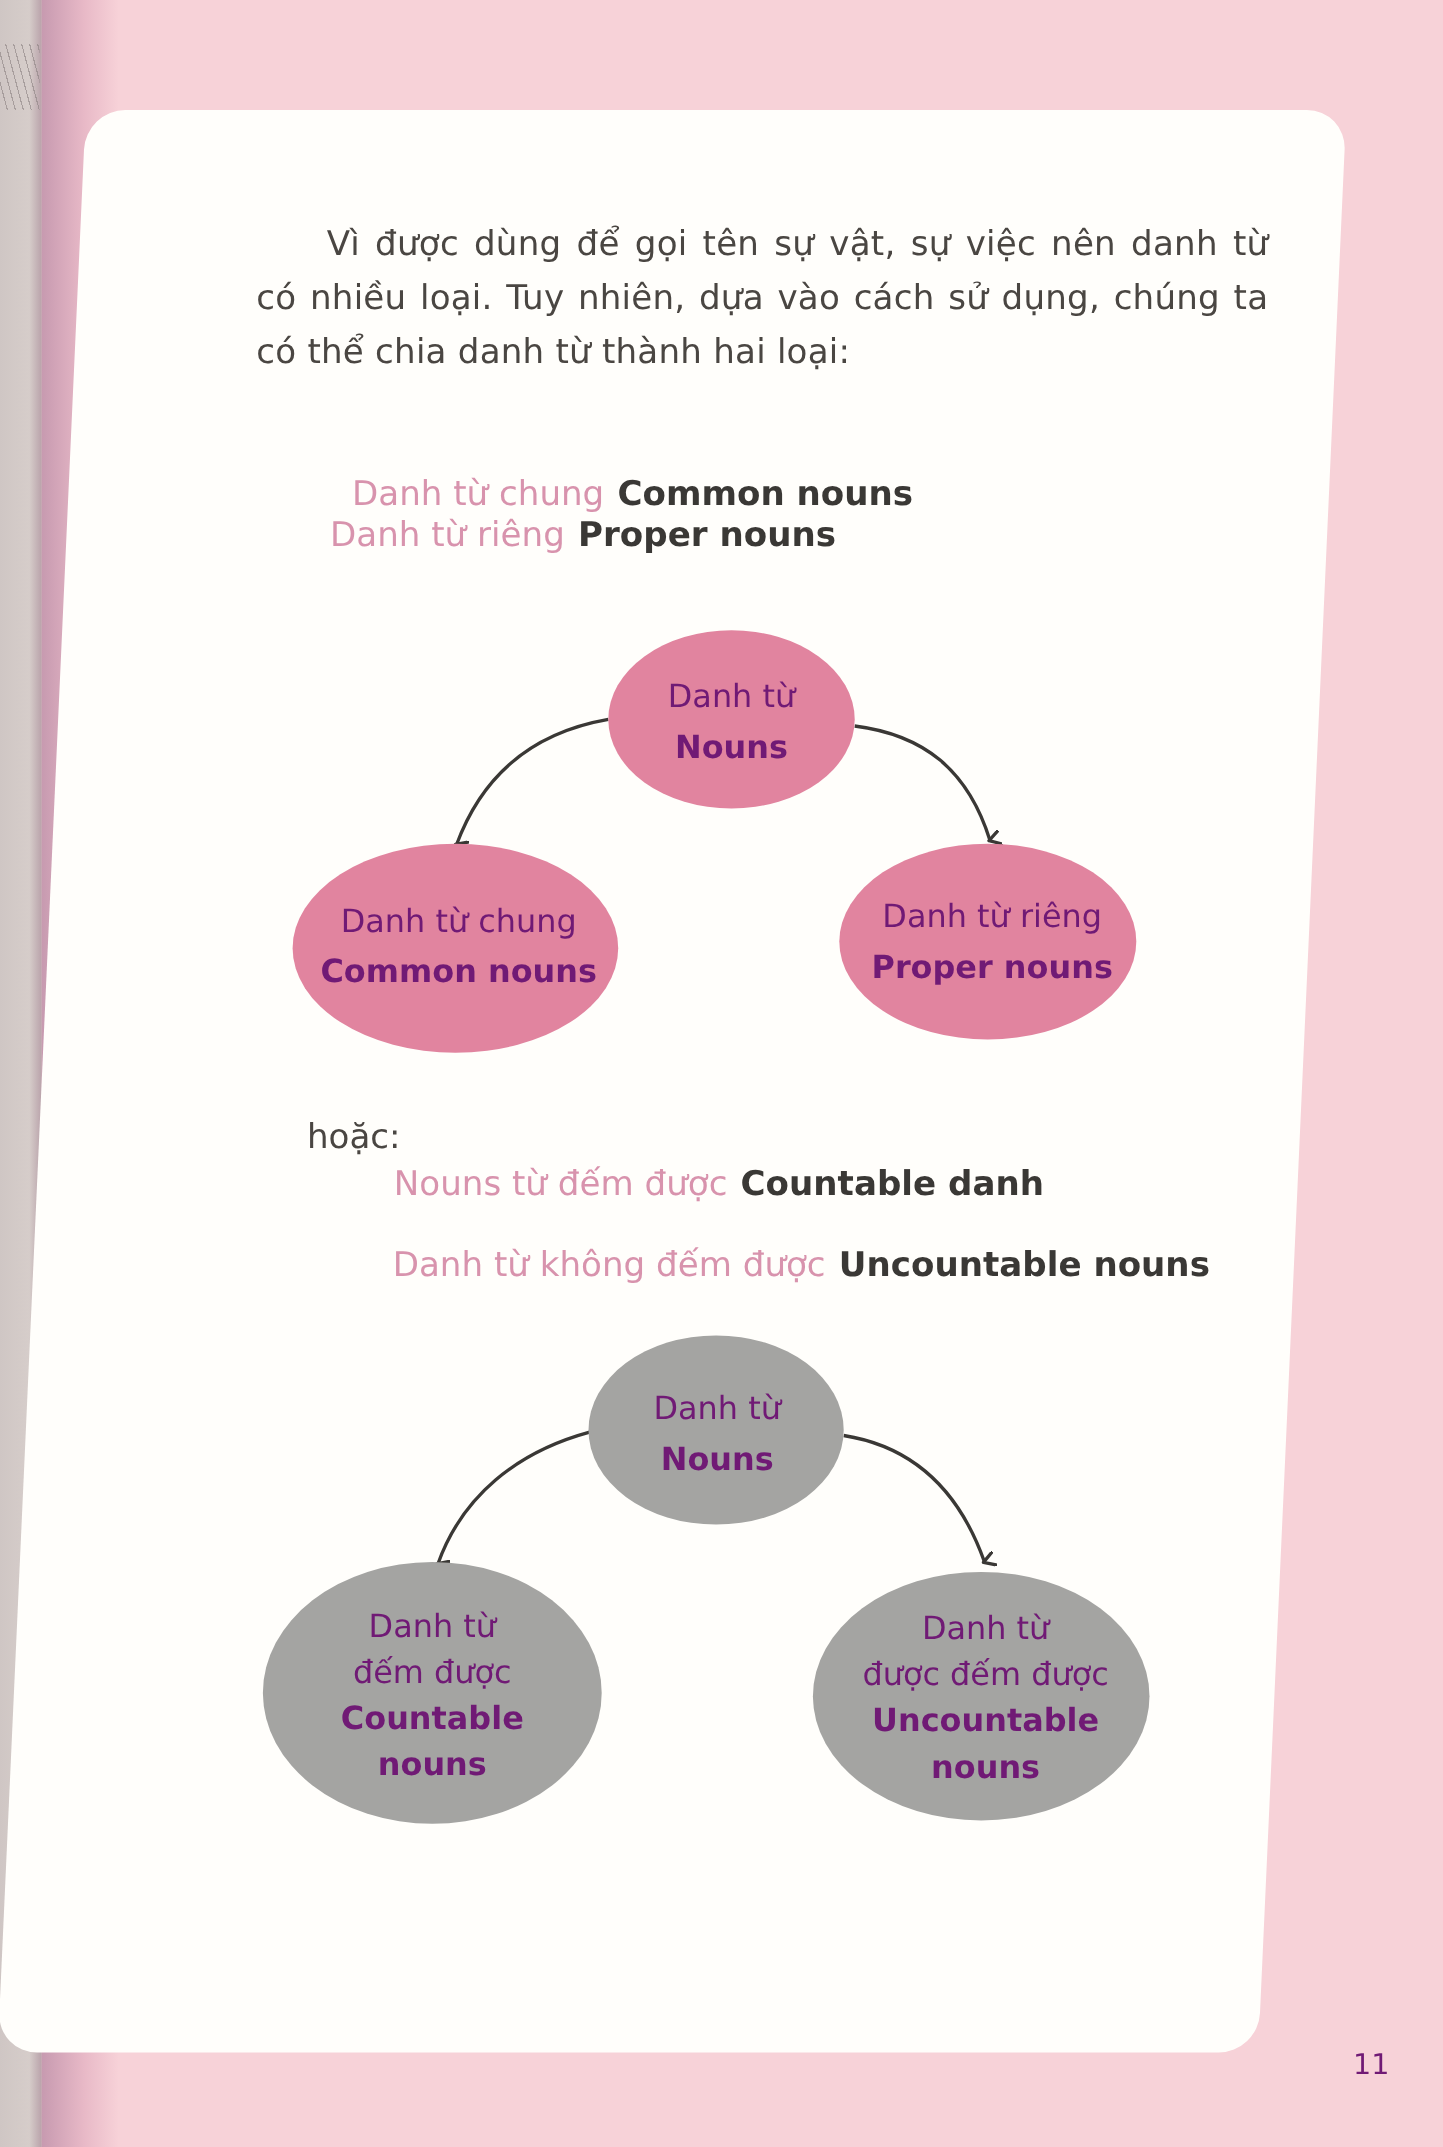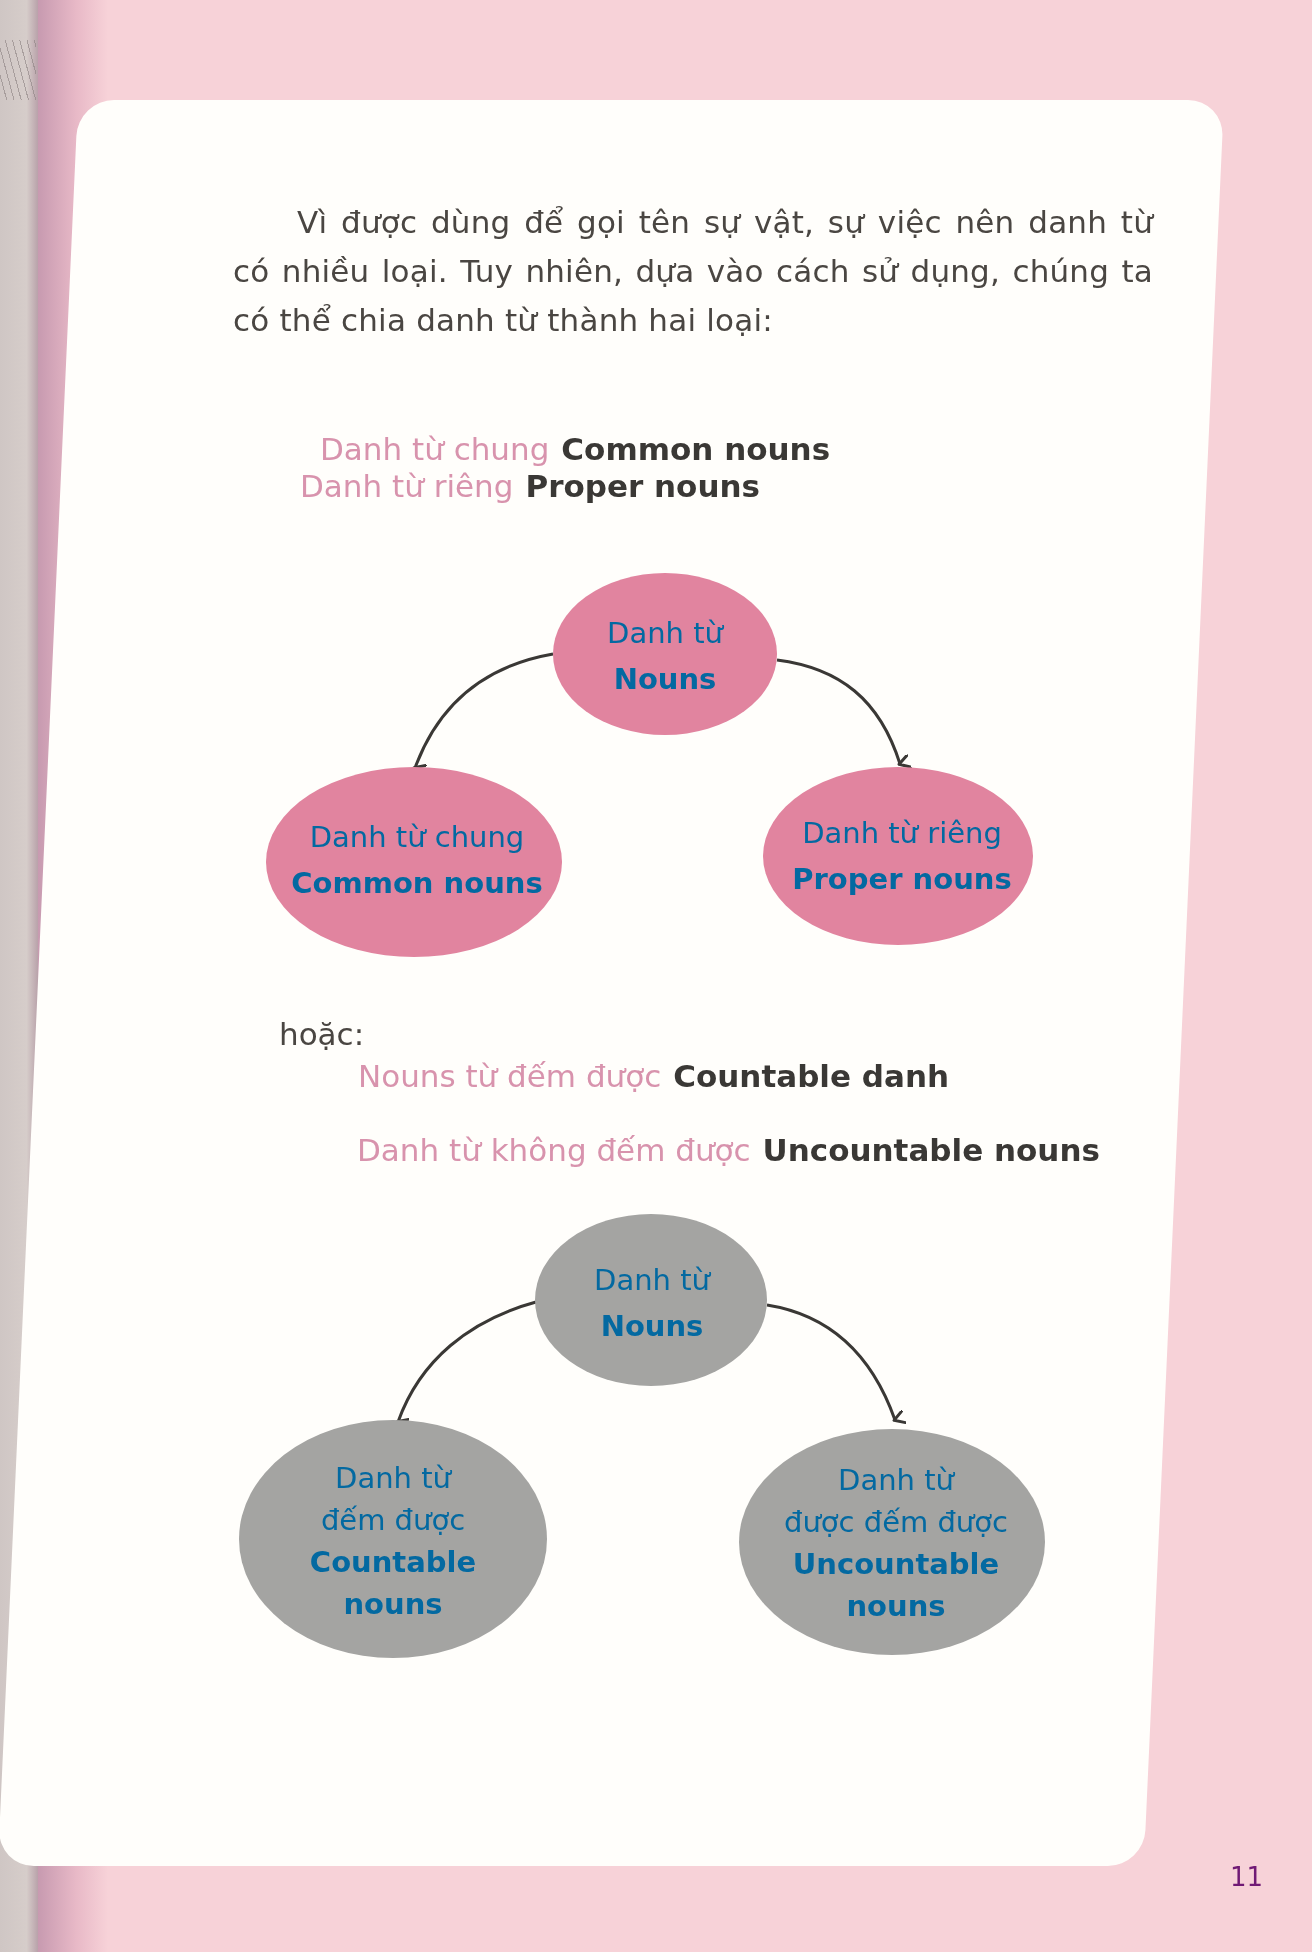--- a/index.html
+++ b/index.html
@@ -31,21 +31,21 @@
     left: 233px; top: 198px; width: 920px;
     font-size: 31px; line-height: 49px; text-align: justify; letter-spacing: .2px;
   }
   .para .indent { display: inline-block; width: 64px; }
   .pair { position: absolute; font-size: 31px; white-space: nowrap; }
   .pair .vi { color: #d893ad; }
   .pair .en { color: #3a3835; font-weight: bold; margin-left: 12px; }
   .label-or { left: 242px; top: 1016px; font-size: 31px; margin-left: 37px; }
   svg.diagram { position: absolute; left: 0; top: 0; width: 1312px; height: 1952px; }
   .node-text {
-    position: absolute; color: #0369a1; text-align: center; font-weight: bold;
+    position: absolute; color: #701a75; text-align: center; font-weight: bold;
     font-size: 29px; line-height: 46px; transform: translate(-50%, -50%); white-space: nowrap;
   }
   .node-text .v { font-weight: normal; display: block; }
   .node-text .e { display: block; }
   .page-number {
     position: absolute; left: 1230px; top: 1862px; font-size: 26px; color: #701a75;
   }
 </style>
 </head>
 <body>

